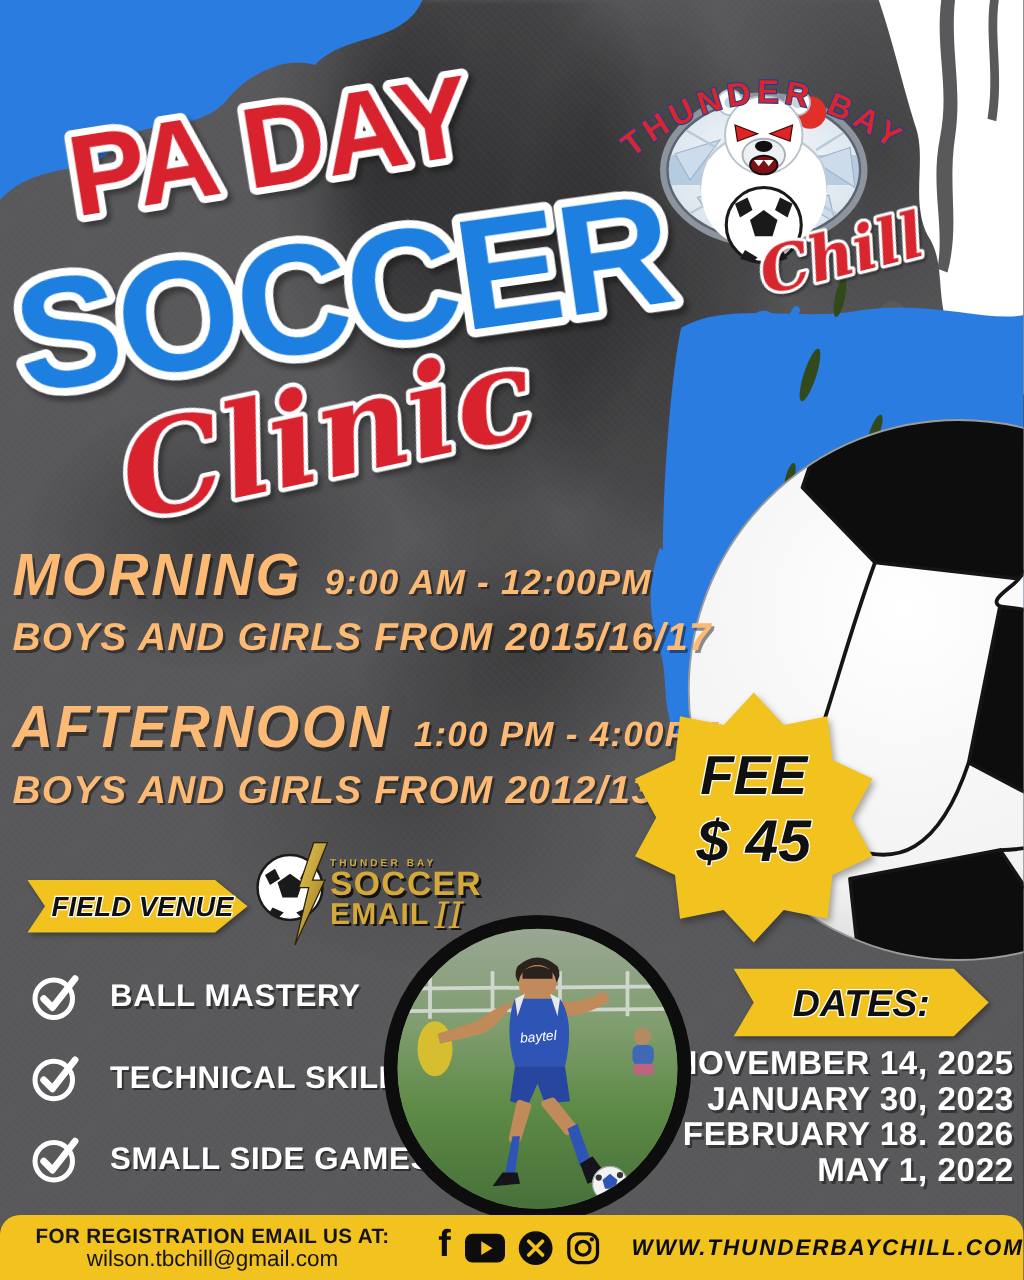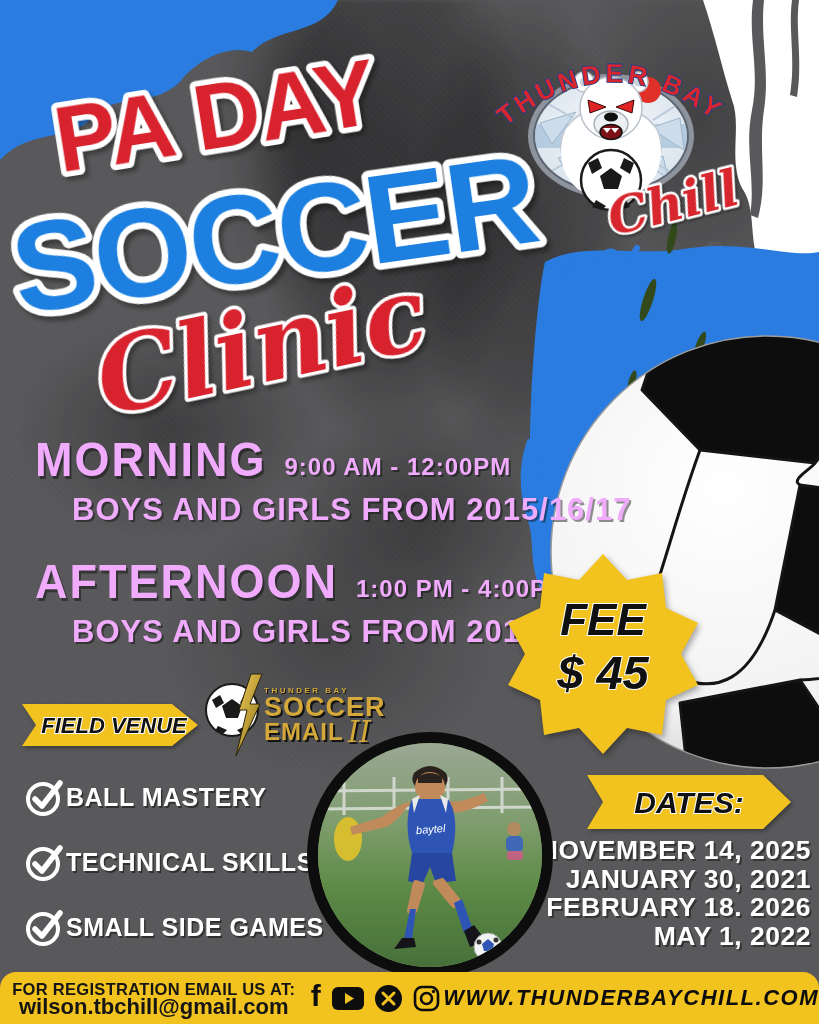--- a/index.html
+++ b/index.html
@@ -32,64 +32,64 @@
     font-family:"DejaVu Serif",serif;font-style:italic;font-weight:700;font-size:102px;
     filter:drop-shadow(2px 4px 2px rgba(0,0,0,.35));}
 
   
   .logo-arc{fill:#d7262e;stroke:#1b3f8f;stroke-width:1.6px;paint-order:stroke;font-weight:700;font-size:26px;letter-spacing:4px;}
   .logo-chill{fill:#d7262e;stroke:#ffffff;stroke-width:5px;paint-order:stroke;stroke-linejoin:round;
     font-family:"DejaVu Serif",serif;font-style:italic;font-weight:700;font-size:50px;
     filter:drop-shadow(1px 2px 1px rgba(0,0,0,.4));}
 
   
-  .session{left:35px;color:#f0abfc;font-weight:700;}
+  .session{left:10px;color:#fdba74;font-style:italic;font-weight:700;}
   .s1{top:434px;} .s2{top:556px;}
   .s-row{display:flex;align-items:baseline;gap:18px;white-space:nowrap;}
   .s-name{font-size:45px;letter-spacing:2px;text-shadow:2px 3px 0 rgba(8,8,8,.45);display:inline-block;transform:scaleY(1.06);}
-  .s-time{font-size:24px;letter-spacing:1px;text-shadow:2px 2px 0 rgba(8,8,8,.45);}
-  .s-group{font-size:31px;letter-spacing:1px;margin-top:6px;text-shadow:2px 2px 0 rgba(8,8,8,.45);white-space:nowrap;margin-left:37px;}
+  .s-time{font-size:28px;letter-spacing:1px;text-shadow:2px 2px 0 rgba(8,8,8,.45);}
+  .s-group{font-size:31px;letter-spacing:1px;margin-top:6px;text-shadow:2px 2px 0 rgba(8,8,8,.45);white-space:nowrap;}
 
   
   .badge-text{fill:#101010;stroke:#fff;stroke-width:2px;paint-order:stroke;font-weight:700;font-style:italic;}
   .fee-svg{left:503px;top:547px;filter:drop-shadow(2px 3px 3px rgba(0,0,0,.35));}
   .venue-badge-svg{left:22px;top:704px;filter:drop-shadow(2px 2px 2px rgba(0,0,0,.35));}
   .dates-badge-svg{left:587px;top:775px;filter:drop-shadow(2px 2px 2px rgba(0,0,0,.35));}
 
   
   .plex{left:198px;top:668px;width:160px;height:100px;}
   .plex-ball{position:absolute;left:6px;top:14px;}
   .plex-bolt{position:absolute;left:38px;top:6px;}
   .plex-text{position:absolute;left:66px;top:18px;color:#d4a93a;white-space:nowrap;}
   .plex-top{font-size:8px;font-weight:700;letter-spacing:2.5px;text-shadow:1px 1px 0 #141414;}
   .plex-main{font-size:27px;font-weight:700;letter-spacing:1px;line-height:25px;text-shadow:2px 2px 0 #141414;}
   .plex-row{display:flex;align-items:flex-start;gap:4px;}
   .plex-sub{font-size:24px;font-weight:700;letter-spacing:1px;line-height:24px;text-shadow:2px 2px 0 #141414;}
   .plex-suffix{font-family:"DejaVu Serif",serif;font-style:italic;font-weight:400;font-size:29px;line-height:24px;text-shadow:2px 2px 0 #141414;}
 
   
   .features{left:24px;top:777px;display:flex;flex-direction:column;gap:25px;}
-  .feature{display:flex;align-items:center;height:40px;}
+  .feature{display:flex;align-items:center;gap:22px;height:40px;}
   .feature-label{color:#fff;font-weight:700;font-size:25px;letter-spacing:.5px;text-shadow:1.5px 2px 0 rgba(8,8,8,.5);white-space:nowrap;}
 
   
   .dates-list{right:8px;top:836px;width:310px;text-align:right;color:#fff;font-weight:700;font-size:26.5px;line-height:28.5px;letter-spacing:.5px;text-shadow:2px 2px 0 rgba(8,8,8,.45);}
 
   
   .photo{left:307px;top:732px;width:224px;height:224px;border-radius:50%;border:11px solid #0d0d0d;overflow:hidden;background:#6b8f52;}
 
   
   .footer{left:0;bottom:0;width:819px;height:52px;background:#f2c21f;border-radius:16px 16px 0 0;
     display:flex;align-items:center;z-index:20;}
   .f-reg{width:340px;text-align:center;color:#151515;line-height:18px;}
   .f-reg-1{font-size:16.5px;font-weight:700;letter-spacing:.3px;}
-  .f-reg-2{font-size:22px;font-weight:700;}
+  .f-reg-2{font-size:18px;font-weight:400;}
   .f-social{display:flex;align-items:center;gap:11px;width:150px;justify-content:center;}
   .f-fb{font-size:30px;font-weight:700;color:#0d0d0d;line-height:26px;transform:translateY(-2px);}
-  .f-web{flex:1;text-align:right;color:#0d0d0d;font-weight:700;font-style:italic;font-size:22px;letter-spacing:1.5px;white-space:nowrap;}
+  .f-web{flex:1;text-align:right;color:#0d0d0d;font-weight:700;font-style:italic;font-size:18px;letter-spacing:1.5px;white-space:nowrap;}
 </style>
 </head>
 <body>
 
 <div class="poster">
 
   <div class="bg-photo"></div>
   <div class="bg-grain"></div>
 
   <svg class="abs" style="left:0;top:0" width="819" height="1024" viewBox="0 0 819 1024">
@@ -280,21 +280,21 @@
       <span class="feature-label">SMALL SIDE GAMES</span>
     </div>
   </div>
 
   <svg class="abs dates-badge-svg" width="204" height="54" viewBox="0 0 204 54">
     <polygon fill="#f2c21f" points="0,0 176,0 204,27 176,54 0,54 16,27"></polygon>
     <text class="badge-text" x="102" y="38" text-anchor="middle" font-size="30">DATES:</text>
   </svg>
   <div class="abs dates-list">
     <div>NOVEMBER 14, 2025</div>
-    <div>JANUARY 30, 2021</div>
+    <div>JANUARY 30, 2023</div>
     <div>FEBRUARY 18. 2026</div>
     <div>MAY 1, 2022</div>
   </div>
 
   <div class="abs photo">
     <svg width="224" height="224" viewBox="0 0 224 224">
       <defs>
         <linearGradient id="fieldg" x1="0" y1="0" x2="0" y2="1">
           <stop offset="0%" stop-color="#9aa794"></stop>
             <stop offset="35%" stop-color="#7f9d6e"></stop>

